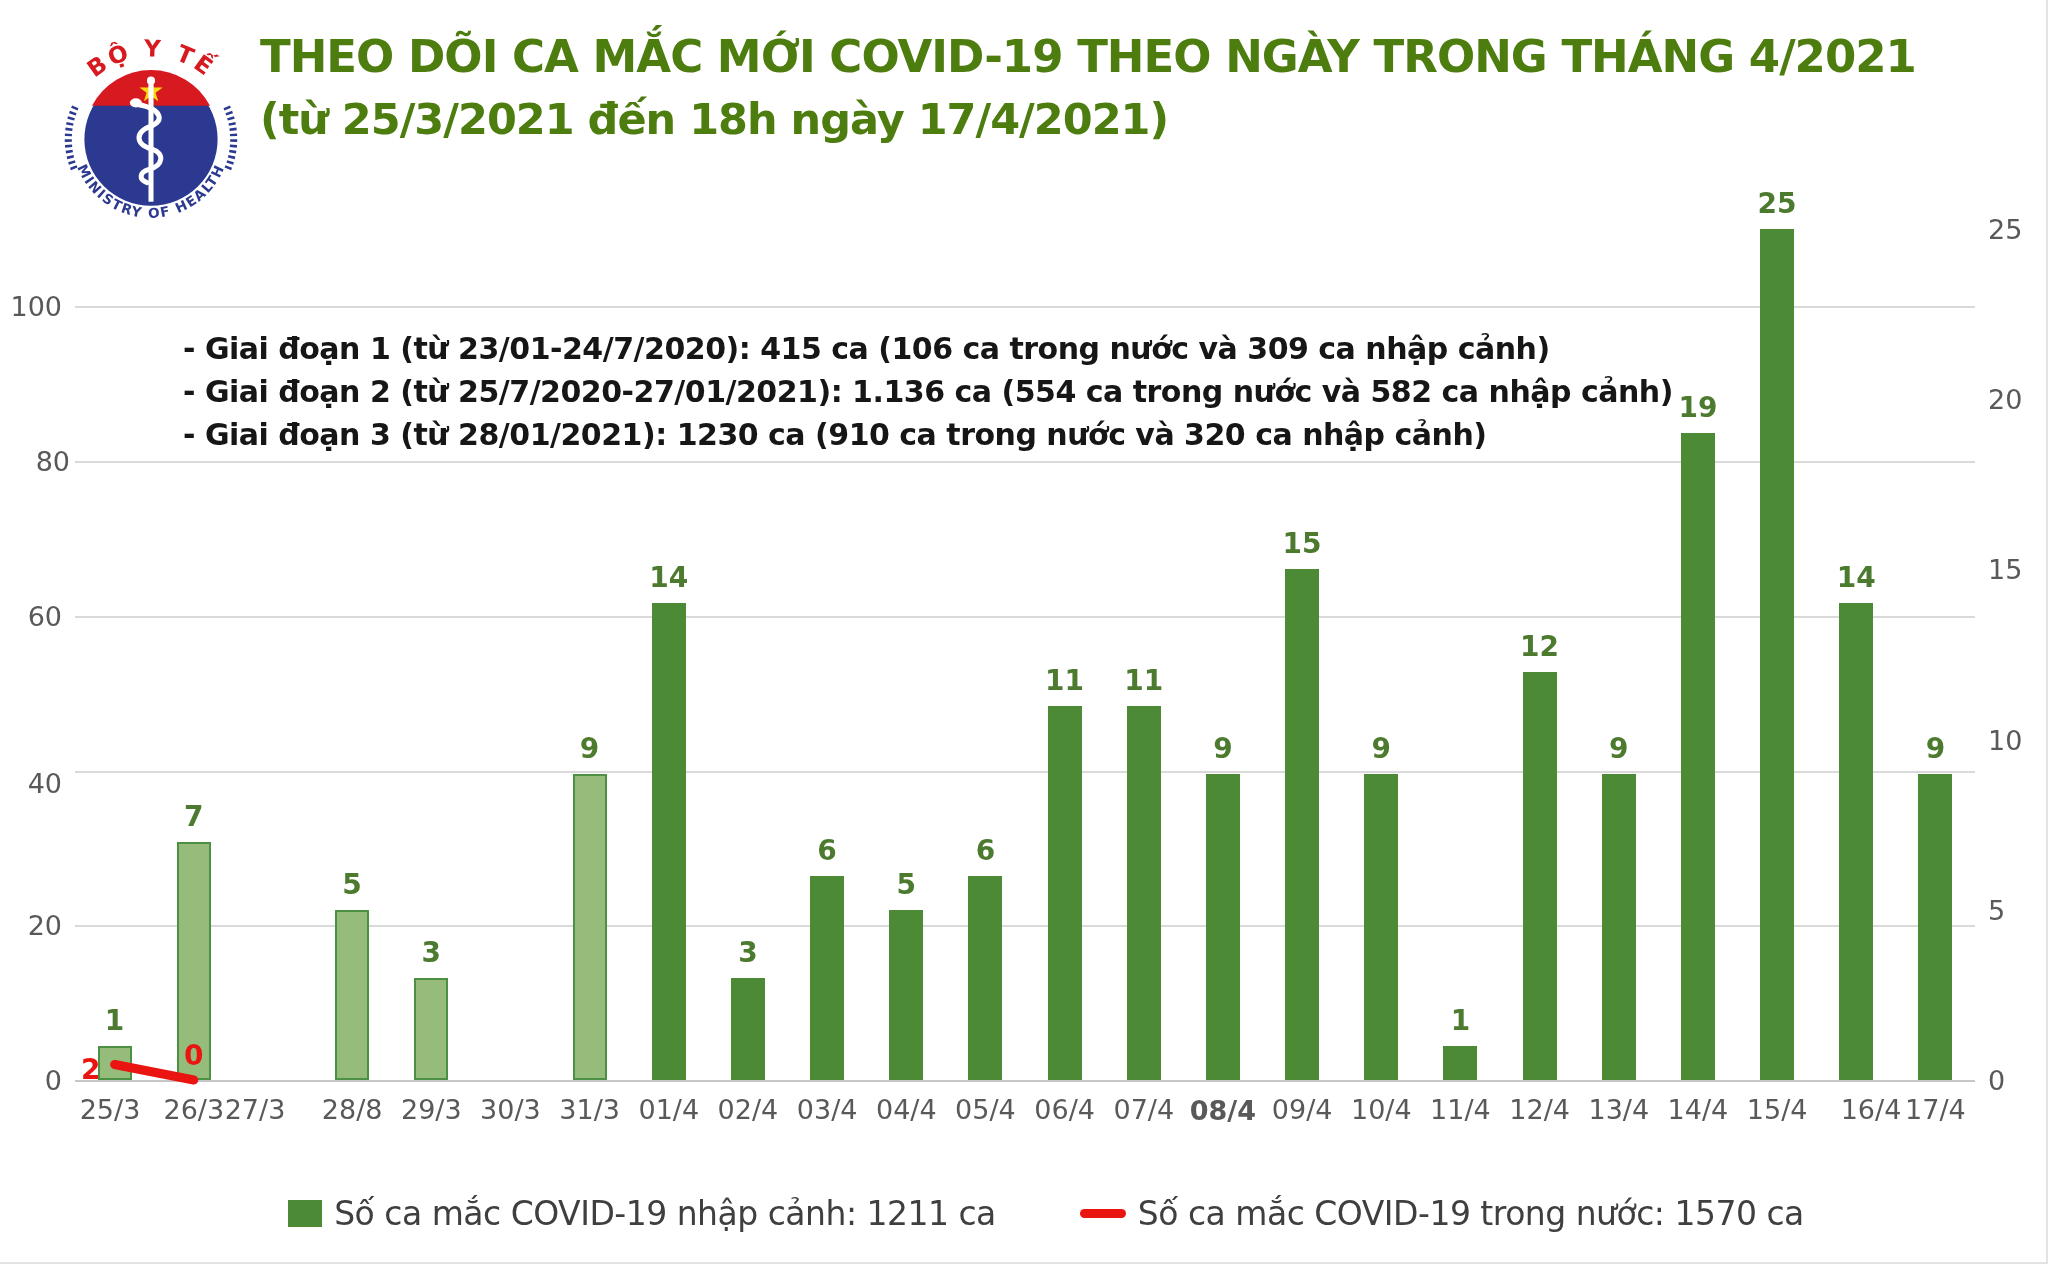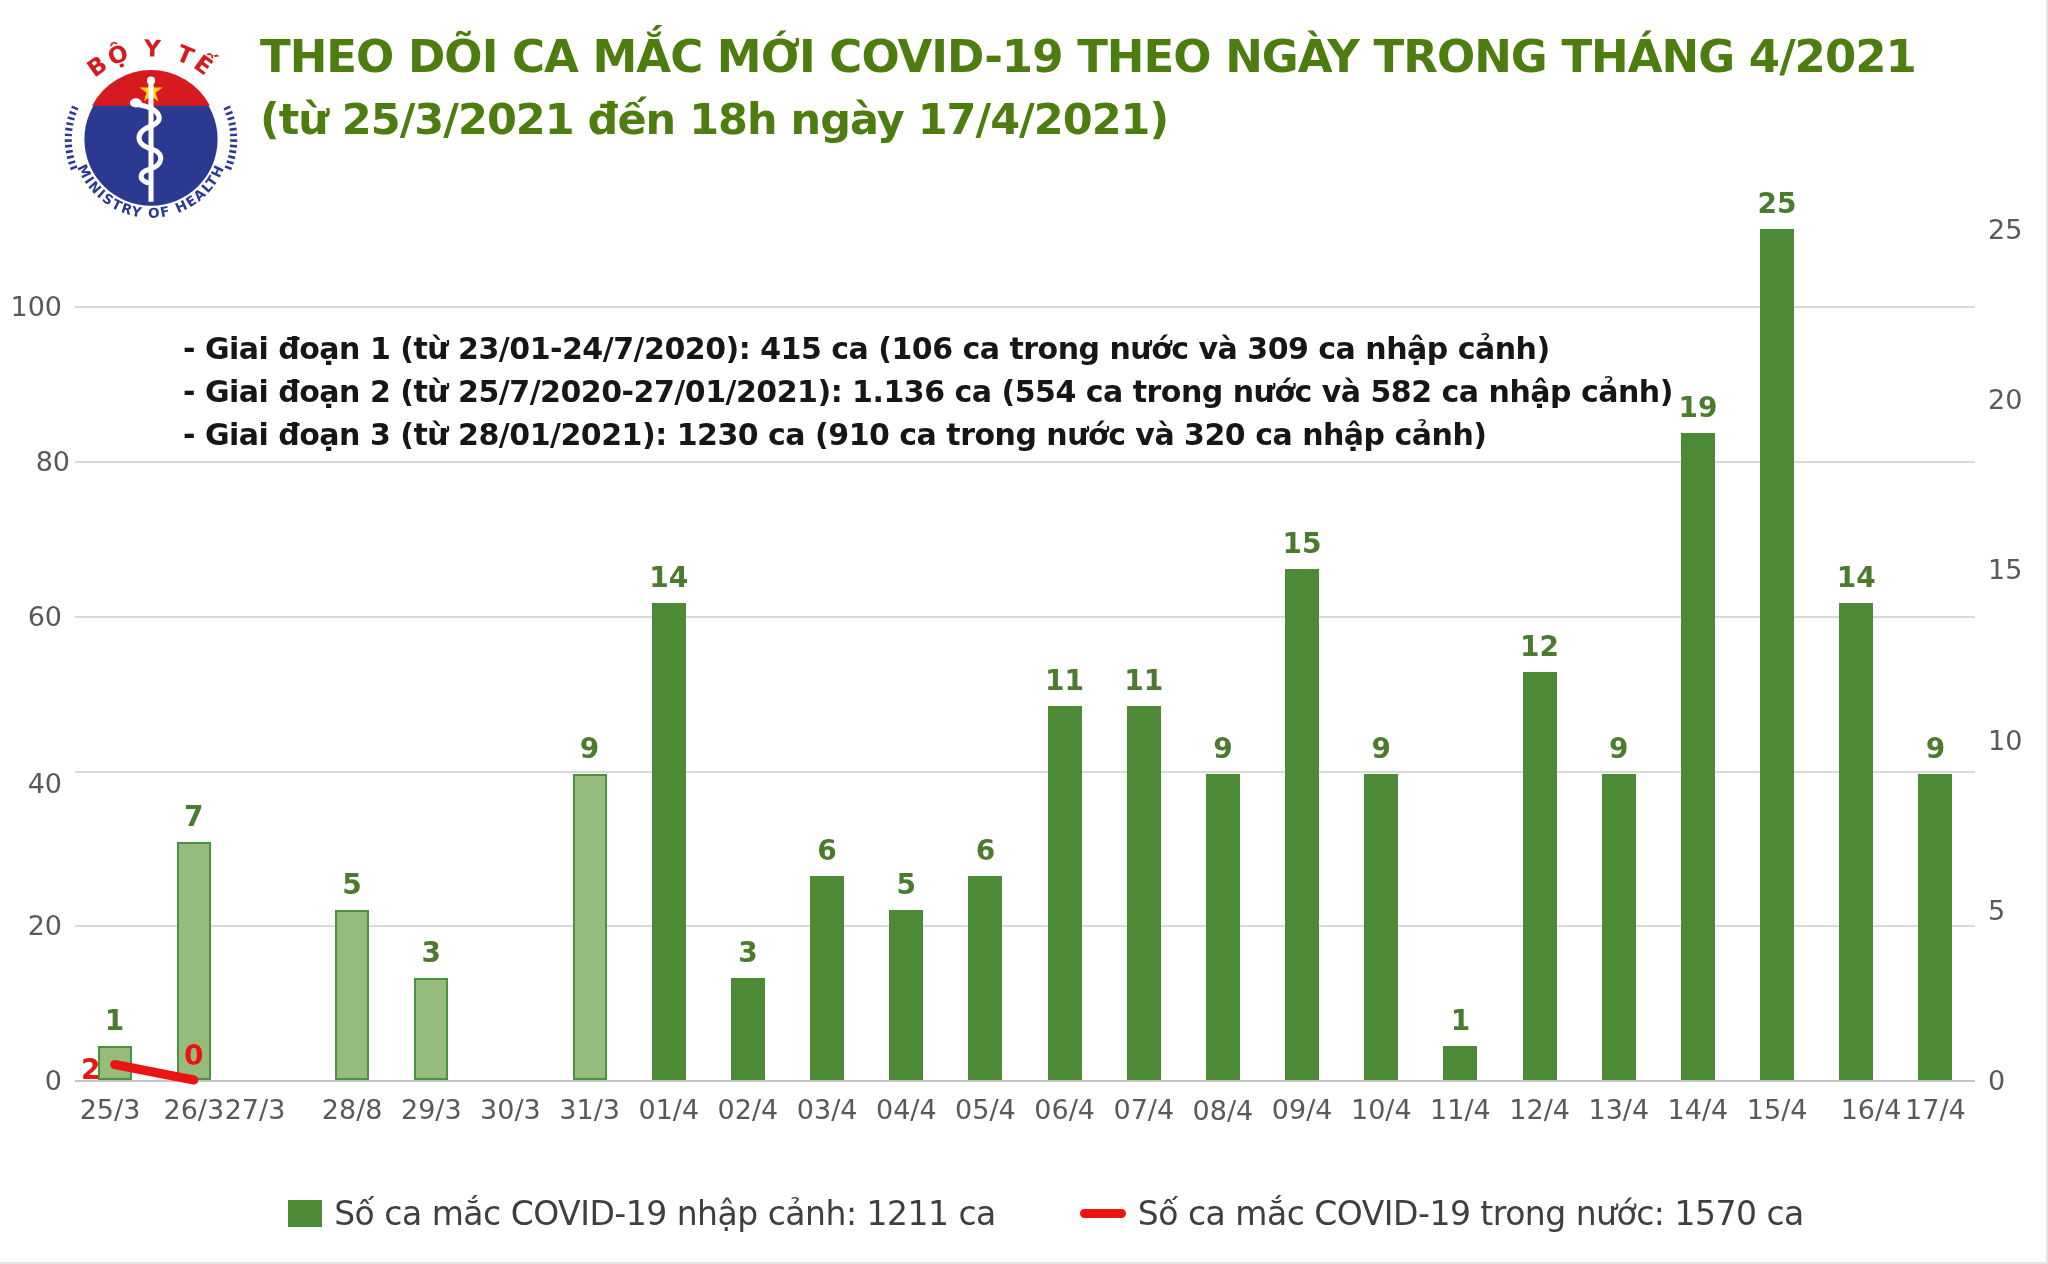--- a/index.html
+++ b/index.html
@@ -98,21 +98,21 @@
       <div class="tick-label x-label" style="left:431.3px;top:1094px;">29/3</div>
       <div class="tick-label x-label" style="left:510.4px;top:1094px;">30/3</div>
       <div class="tick-label x-label" style="left:589.6px;top:1094px;">31/3</div>
       <div class="tick-label x-label" style="left:668.8px;top:1094px;">01/4</div>
       <div class="tick-label x-label" style="left:747.9px;top:1094px;">02/4</div>
       <div class="tick-label x-label" style="left:827.1px;top:1094px;">03/4</div>
       <div class="tick-label x-label" style="left:906.3px;top:1094px;">04/4</div>
       <div class="tick-label x-label" style="left:985.4px;top:1094px;">05/4</div>
       <div class="tick-label x-label" style="left:1064.6px;top:1094px;">06/4</div>
       <div class="tick-label x-label" style="left:1143.8px;top:1094px;">07/4</div>
-      <div class="tick-label x-label" style="left:1222.9px;top:1095px;">08/4</div>
+      <div class="tick-label x-label" style="left:1222.9px;top:1095px;font-weight:bold;">08/4</div>
       <div class="tick-label x-label" style="left:1302.1px;top:1094px;text-align:right;">09/4</div>
       <div class="tick-label x-label" style="left:1381.3px;top:1094px;">10/4</div>
       <div class="tick-label x-label" style="left:1460.4px;top:1094px;">11/4</div>
       <div class="tick-label x-label" style="left:1539.6px;top:1094px;">12/4</div>
       <div class="tick-label x-label" style="left:1618.8px;top:1094px;">13/4</div>
       <div class="tick-label x-label" style="left:1697.9px;top:1094px;">14/4</div>
       <div class="tick-label x-label" style="left:1777.1px;top:1094px;">15/4</div>
       <div class="tick-label x-label" style="left:1857px;top:1094px;margin-left:14px;">16/4</div>
       <div class="tick-label x-label" style="left:1935.4px;top:1094px;">17/4</div>
       <div class="bar" style="left:97.6px;top:1046.0px;width:34px;height:34.0px;background:#95bc7b;border:2.5px solid #4c9143;"></div>

